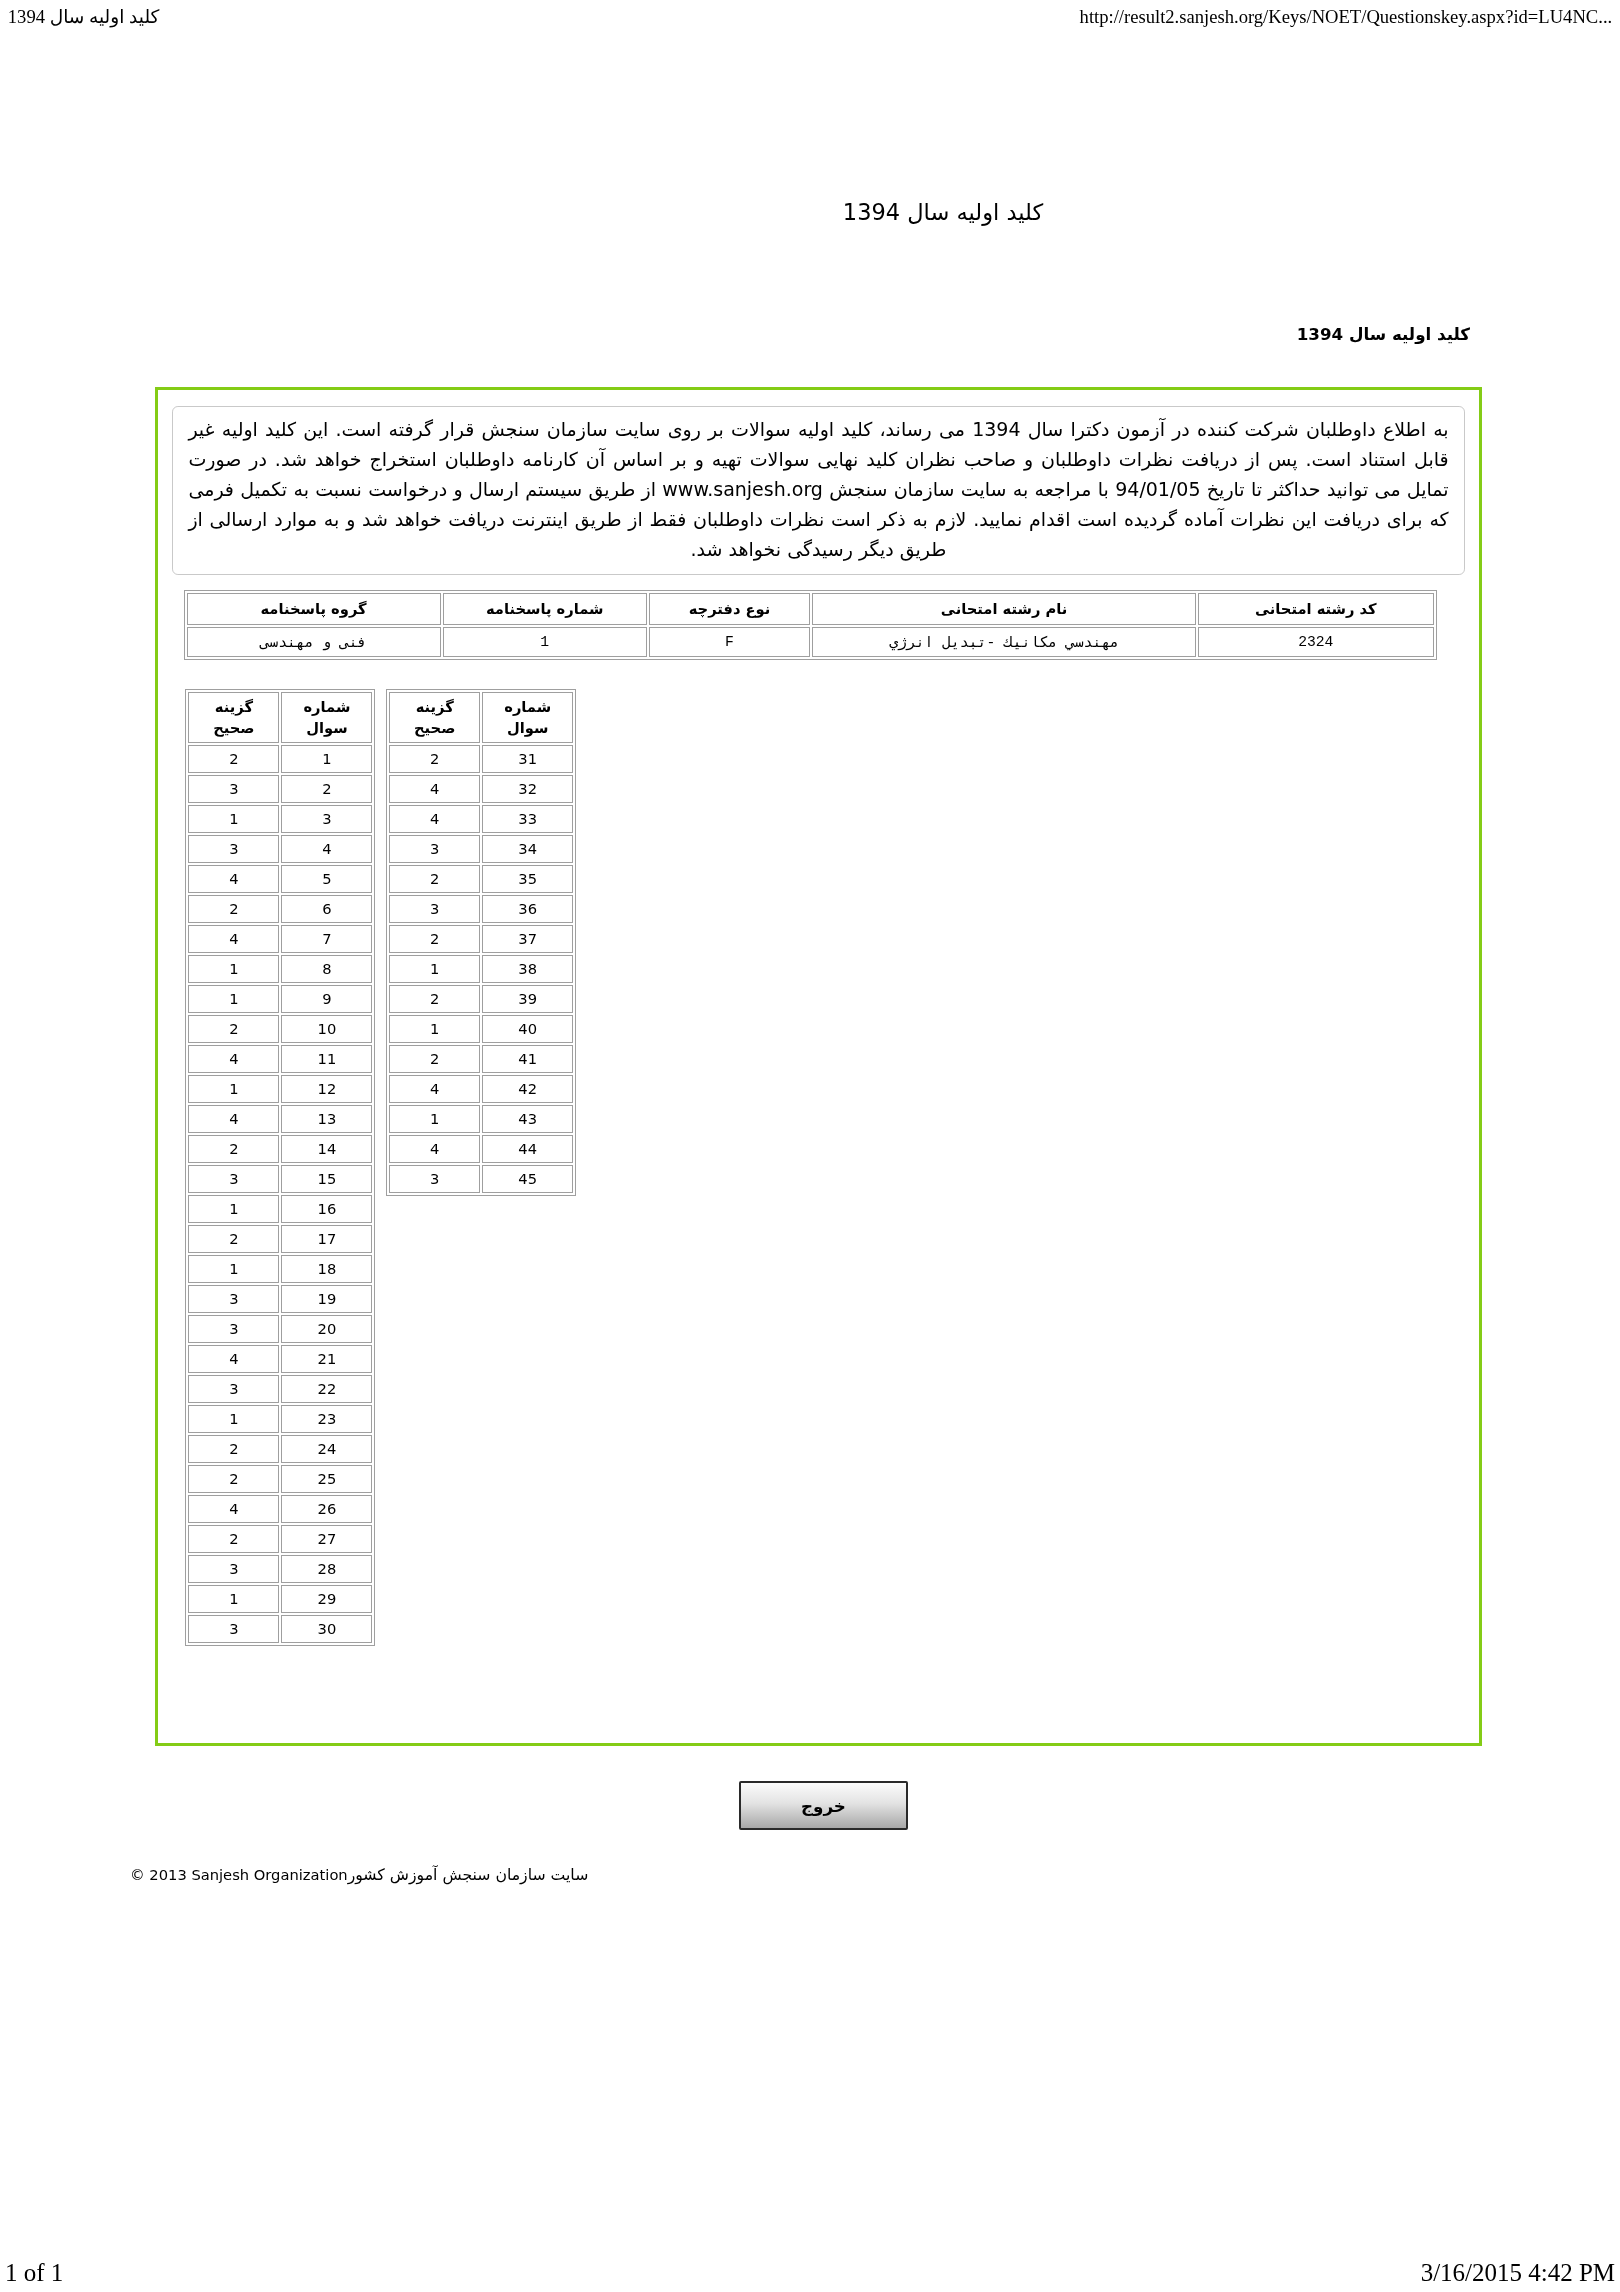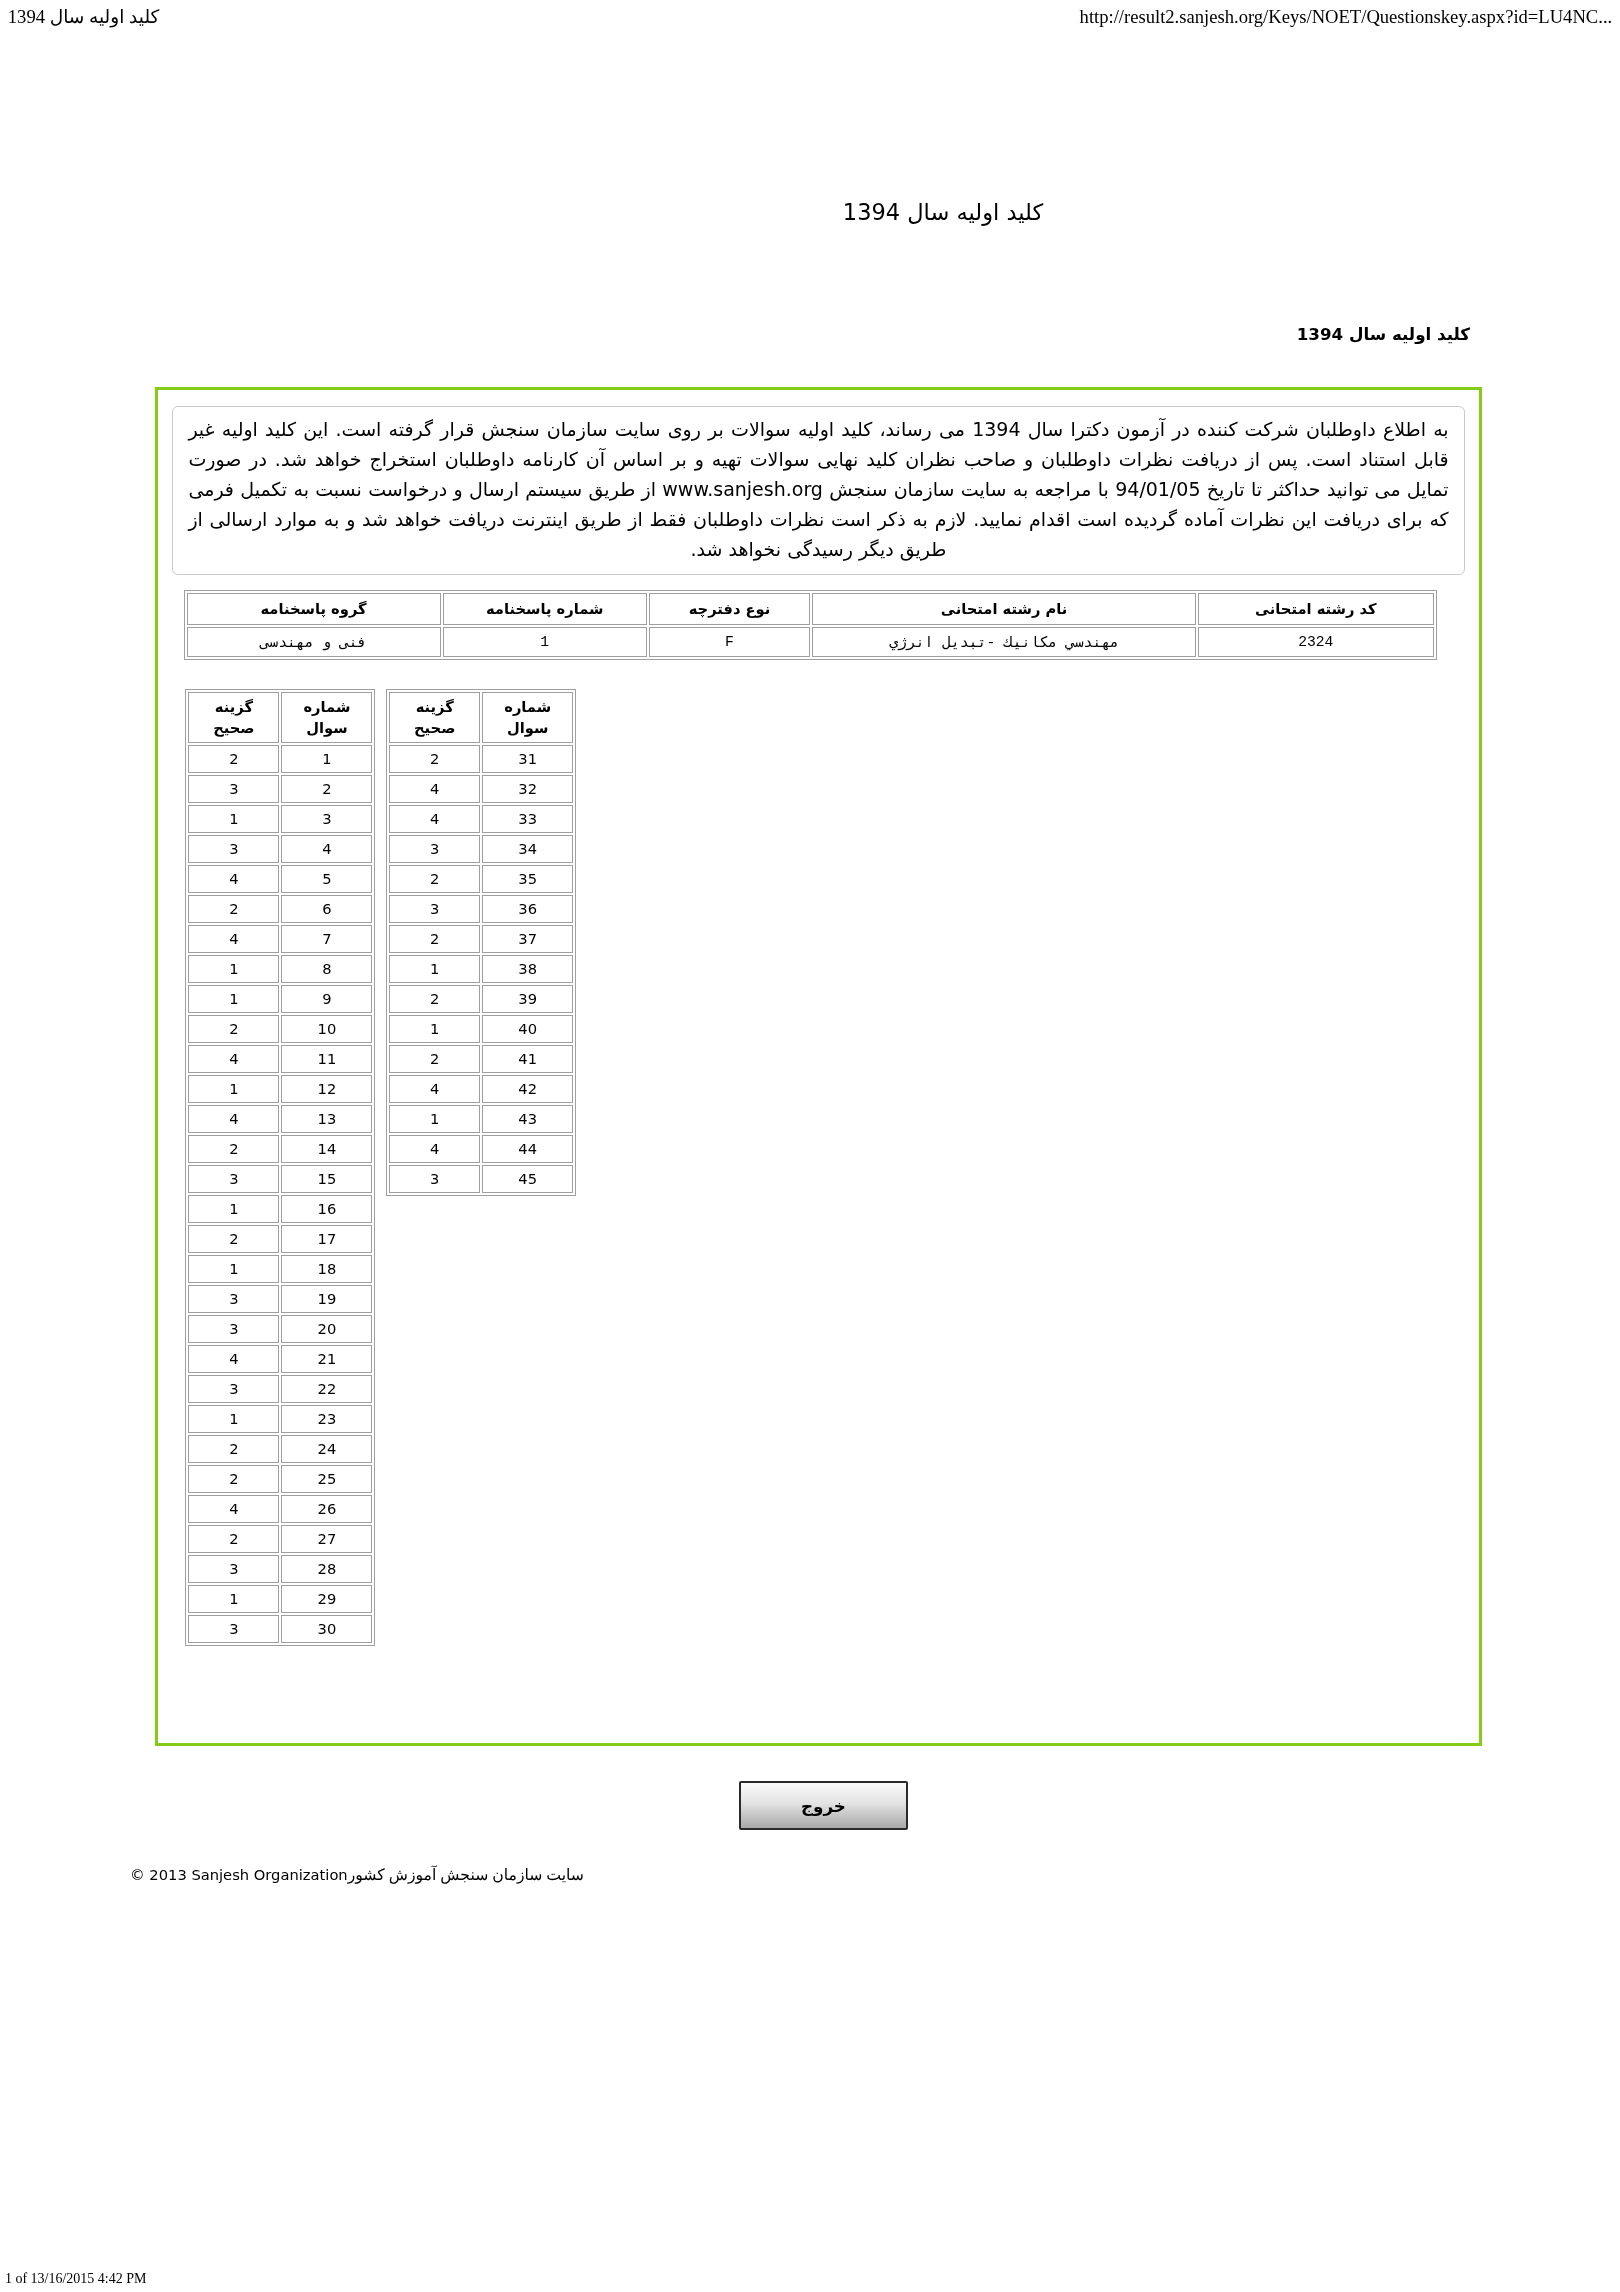--- a/index.html
+++ b/index.html
@@ -15,23 +15,23 @@
   
   .print-header {
     position:absolute; top:5.9px; left:7.8px; right:7.8px;
     display:flex; justify-content:space-between; align-items:flex-start;
     font-family:"Liberation Serif", serif;
     font-size:18.6px;
   }
   .print-header .ph-left { direction:rtl; }
   .print-footer {
     position:absolute; bottom:5.9px; left:4.9px; right:4.9px;
-    display:flex; justify-content:flex-start;
+    display:flex; justify-content:space-between;
     font-family:"Liberation Serif", serif;
-    font-size:14px;
+    font-size:25px;
   }
 
   
   .page-title {
     position:absolute; top:199px; left:265px; width:1356px;
     text-align:center;
     direction:rtl;
     font-size:22.5px;
     font-weight:normal;
   }
@@ -125,21 +125,21 @@
     direction:rtl;
     cursor:pointer;
   }
 
   
   .site-footer {
     position:absolute; top:1865px; left:130px; right:137px;
     display:flex; justify-content:flex-start; align-items:center;
     font-size:14.7px;
   }
-  .site-footer .sf-right { direction:rtl; font-size:15.7px;font-family:Liberation Serif, serif; }
+  .site-footer .sf-right { direction:rtl; font-size:15.7px; }
 </style>
 </head>
 <body>
 
 <div class="print-header">
   <span class="ph-left">کلید اولیه سال 1394</span>
   <span class="ph-right">http://result2.sanjesh.org/Keys/NOET/Questionskey.aspx?id=LU4NC...</span>
 </div>
 
 <div class="page-title">کلید اولیه سال 1394</div>

